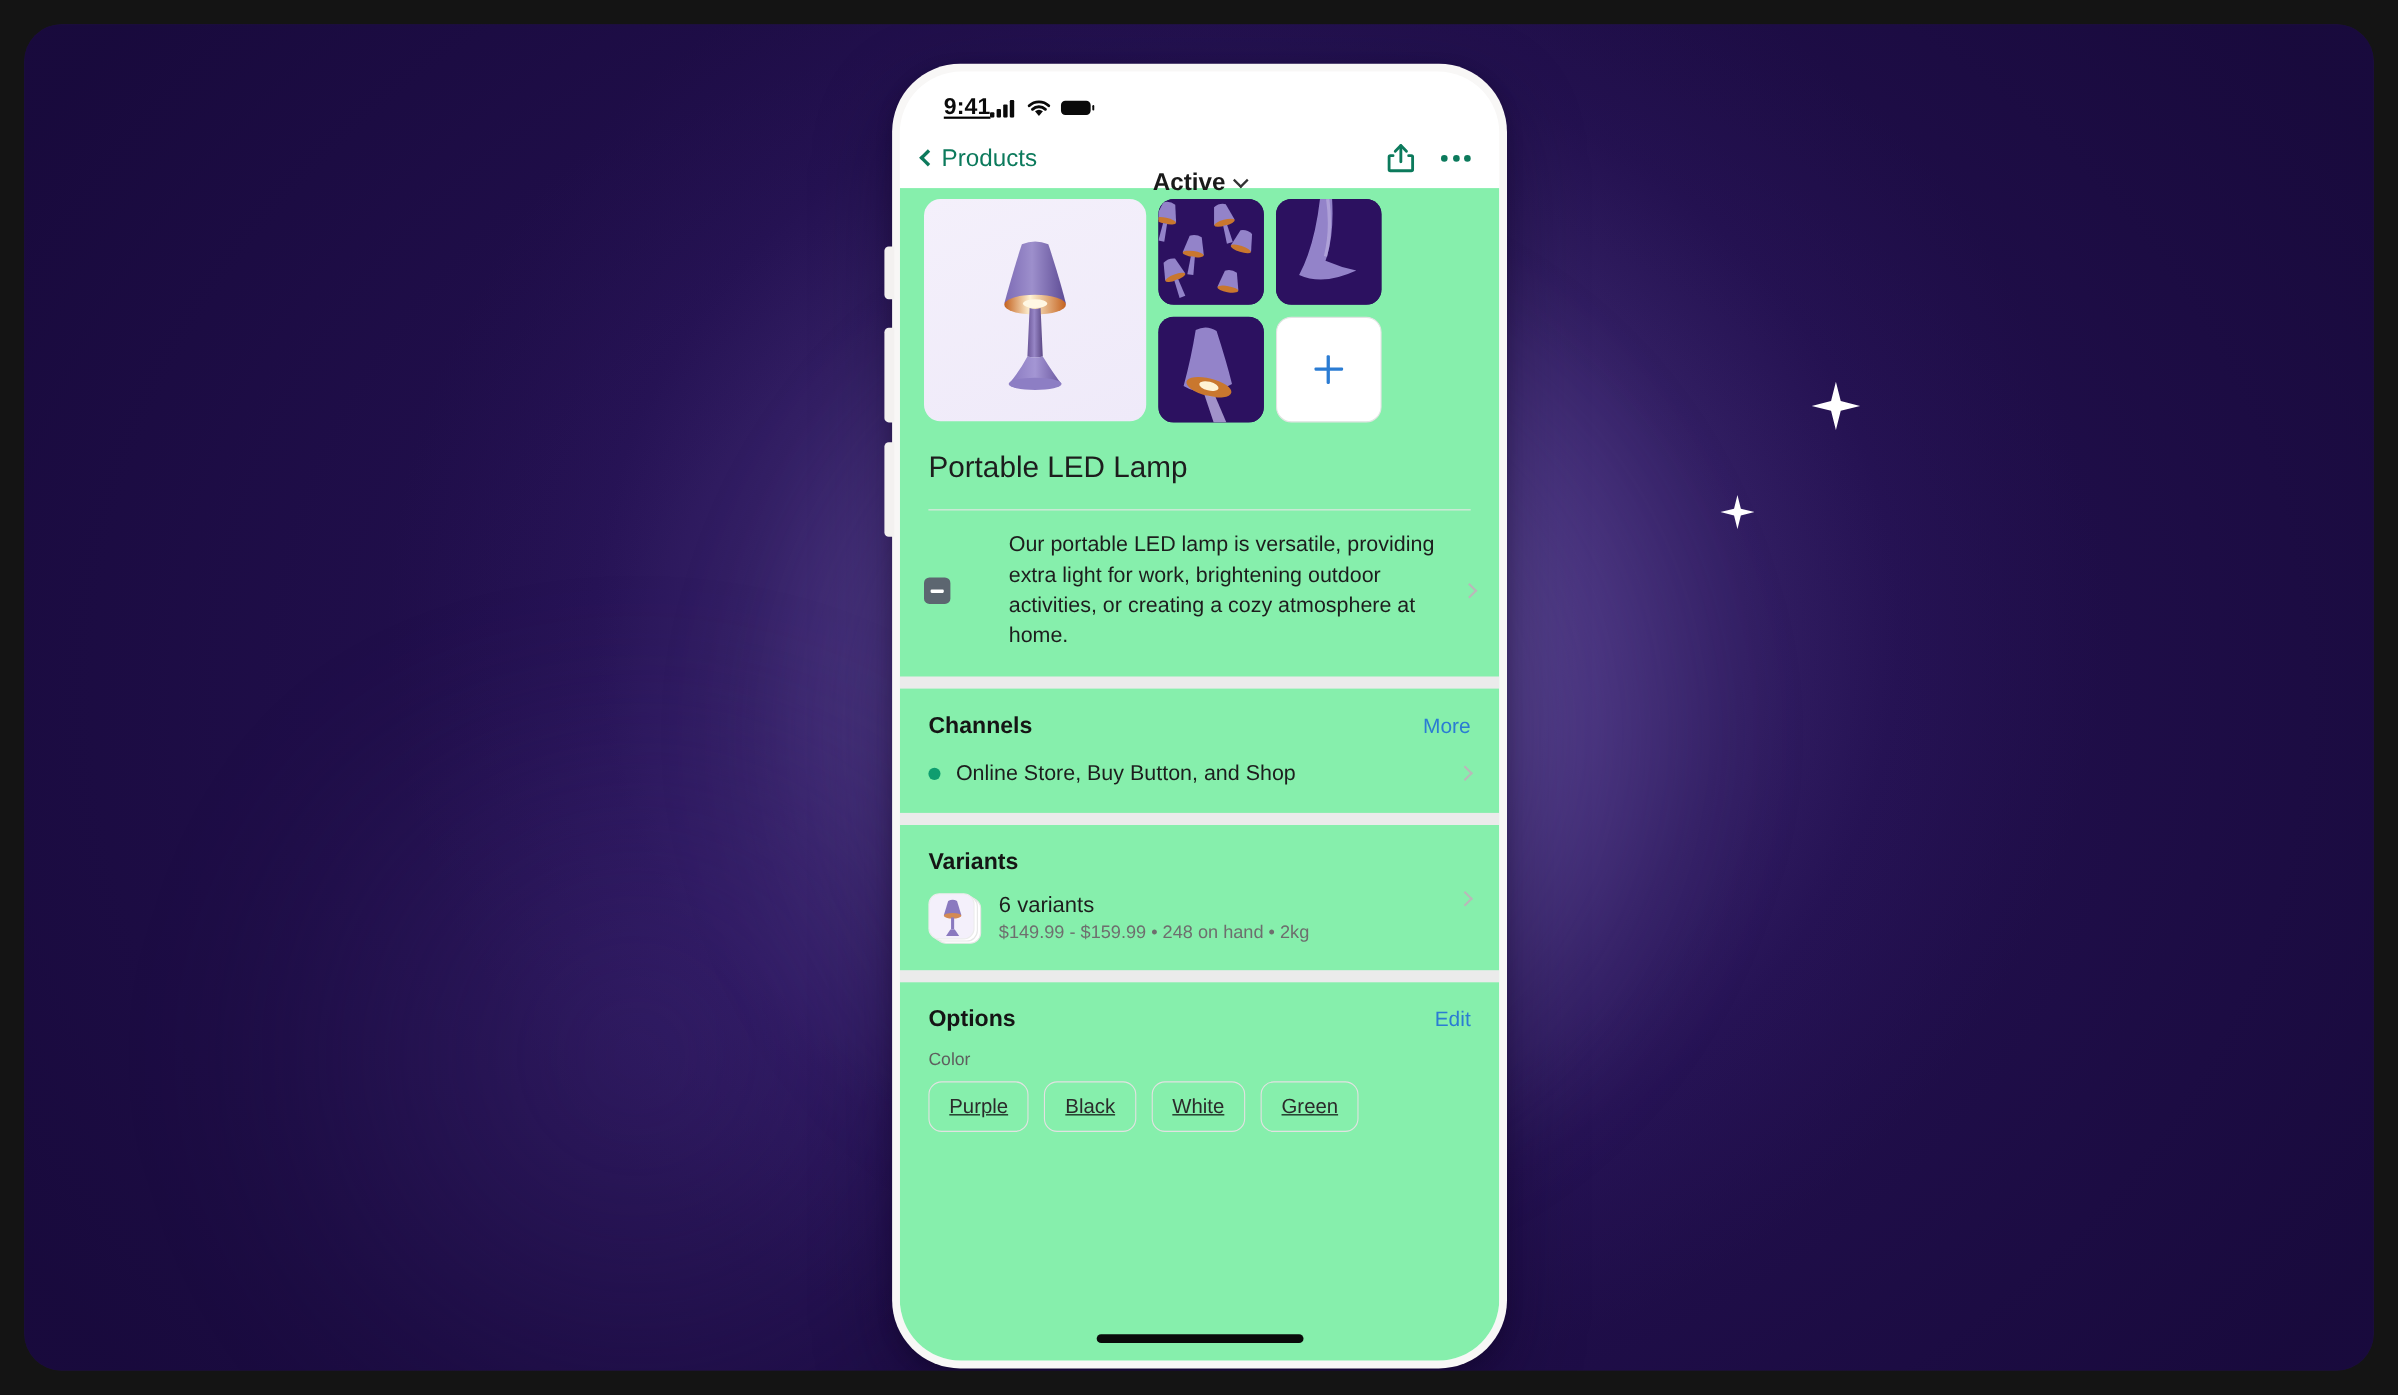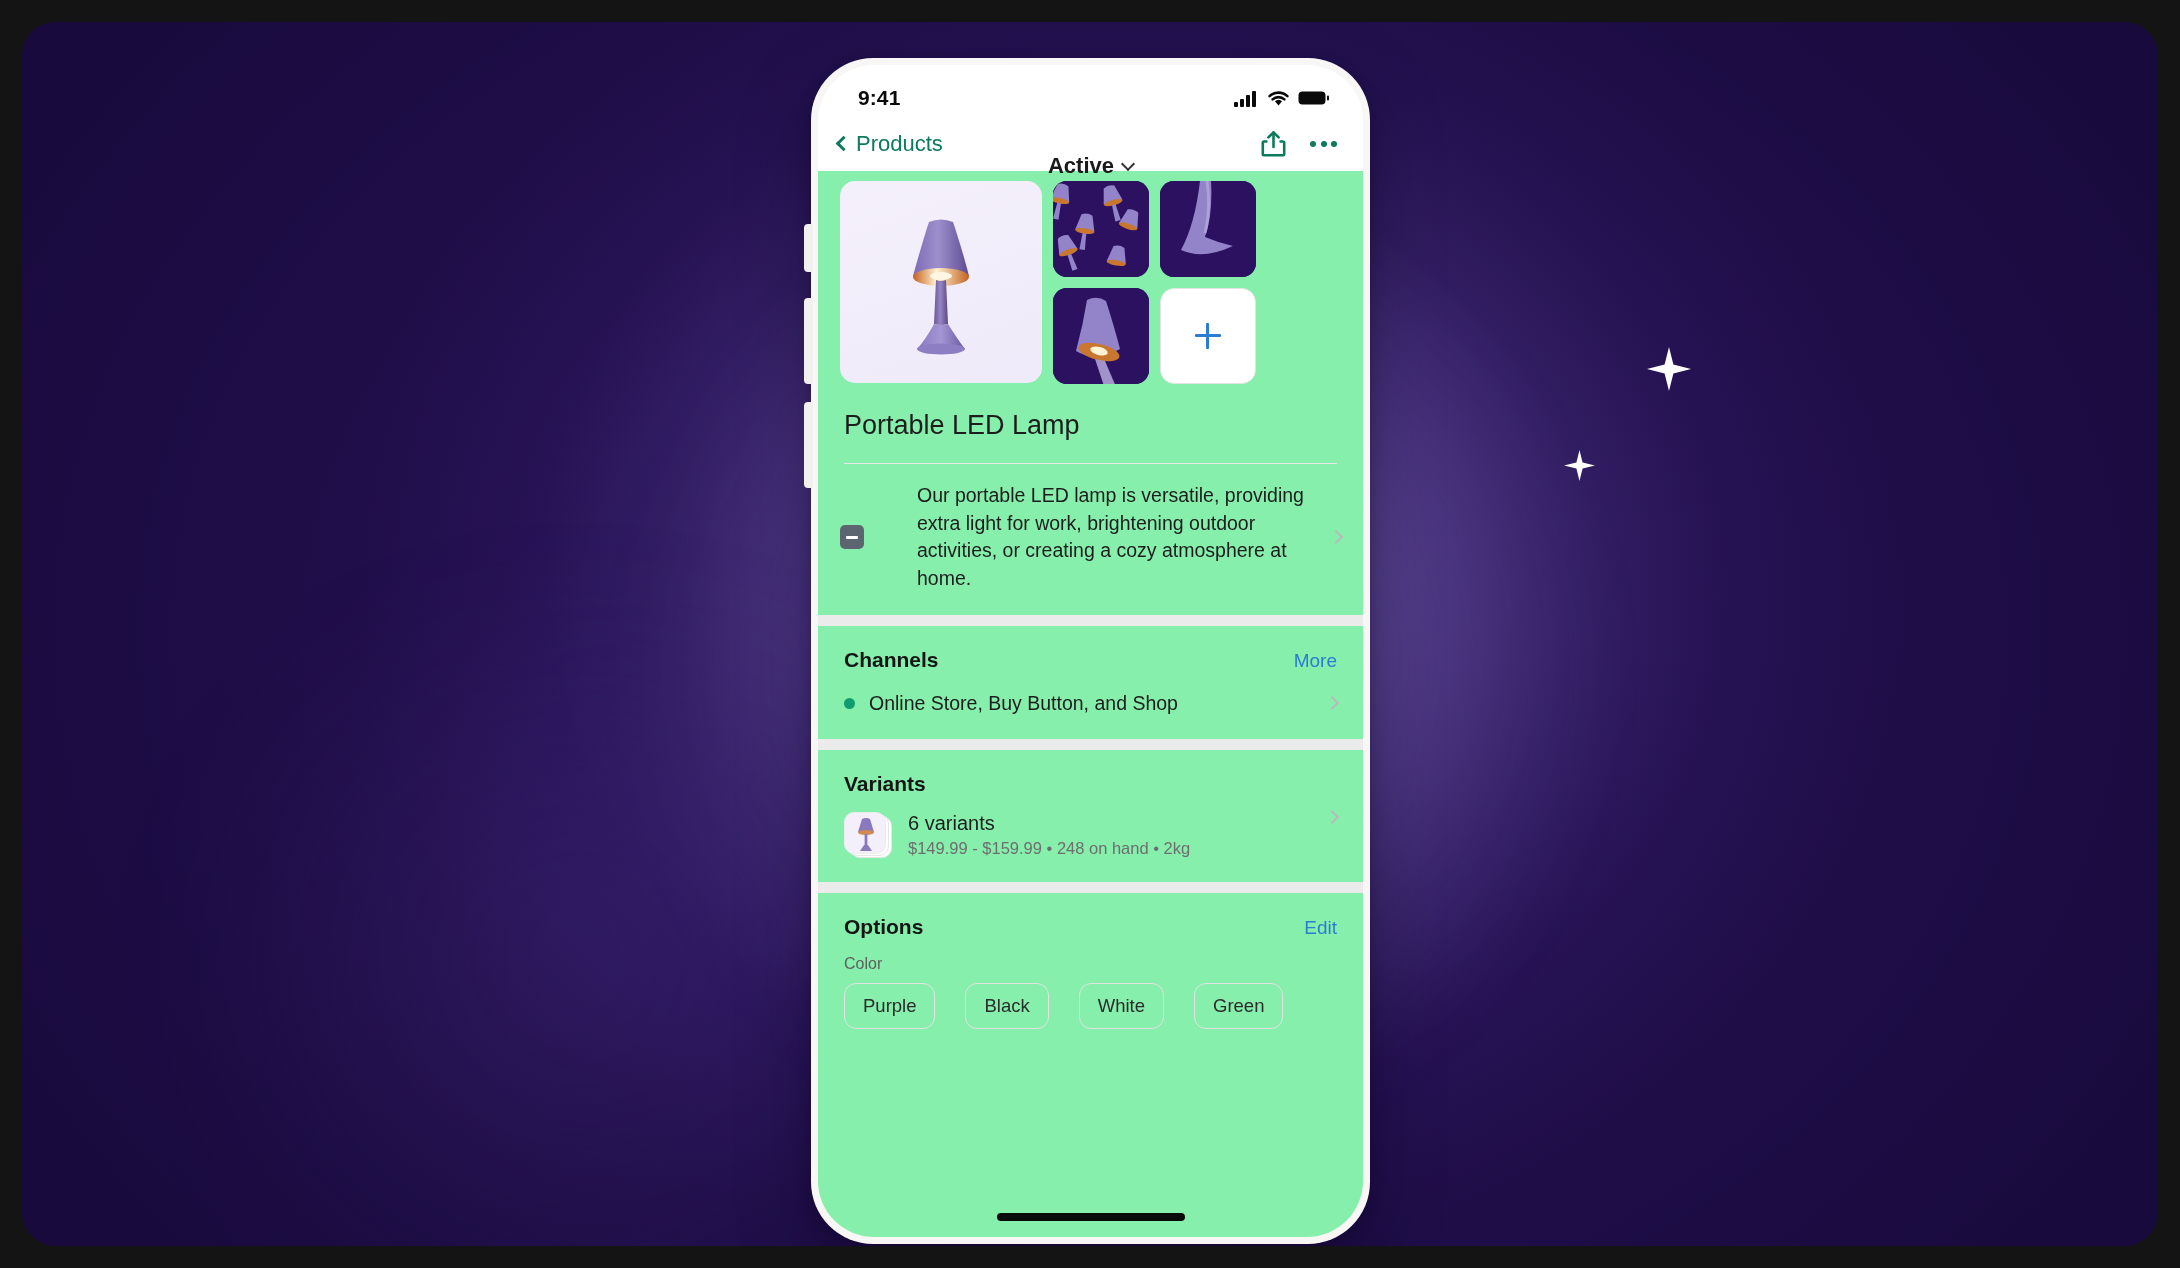--- a/index.html
+++ b/index.html
@@ -83,22 +83,23 @@
     left: 7px; top: 7px;
     width: 545px; height: 1172px;
     border-radius: 56px;
     background: #ffffff;
     overflow: hidden;
   }
 
   
   .statusbar {
     height: 52px;
-    display: flex; align-items: center; justify-content: space-between;
+    display: flex; align-items: center; justify-content: flex-start;
     padding: 14px 34px 0 40px;
+    text-decoration: underline;
   }
   .clock { font-size: 21px; font-weight: 600; color: #0a0a0a; letter-spacing: .1px; }
   .status-right { display: flex; align-items: center; gap: 8px; }
 
   
   .navbar {
     height: 54px;
     display: flex; align-items: center;
     padding: 0 24px 0 14px;
     position: relative;
@@ -229,21 +230,21 @@
     position: absolute; left: 0; top: 0; width: 42px; height: 42px;
     border-radius: 10px; overflow: hidden;
     background: #f4f0fb; border: 1px solid #ececec;
   }
   .variant-main { flex: 1; }
   .variant-name { font-size: 20px; color: #1d1d1d; margin-bottom: 4px; }
   .variant-meta { font-size: 16.5px; color: #6e6e6e; }
 
   
   .opt-label { font-size: 16px; color: #5e5e5e; padding: 4px 26px 10px 26px; }
-  .chips { display: flex; gap: 30px; padding: 0 26px; }
+  .chips { display: flex; gap: 14px; padding: 0 26px; text-decoration: underline; }
   .chip {
     border: 1px solid #e2e2e2; border-radius: 12px;
     padding: 11px 18px; font-size: 18.5px; color: #2b2b2b;
     white-space: nowrap; cursor: pointer;
   }
 
   
   .home-indicator {
     position: absolute; left: 50%; transform: translateX(-50%);
     bottom: 16px; width: 188px; height: 8px; border-radius: 5px; background: #0a0a0a;

